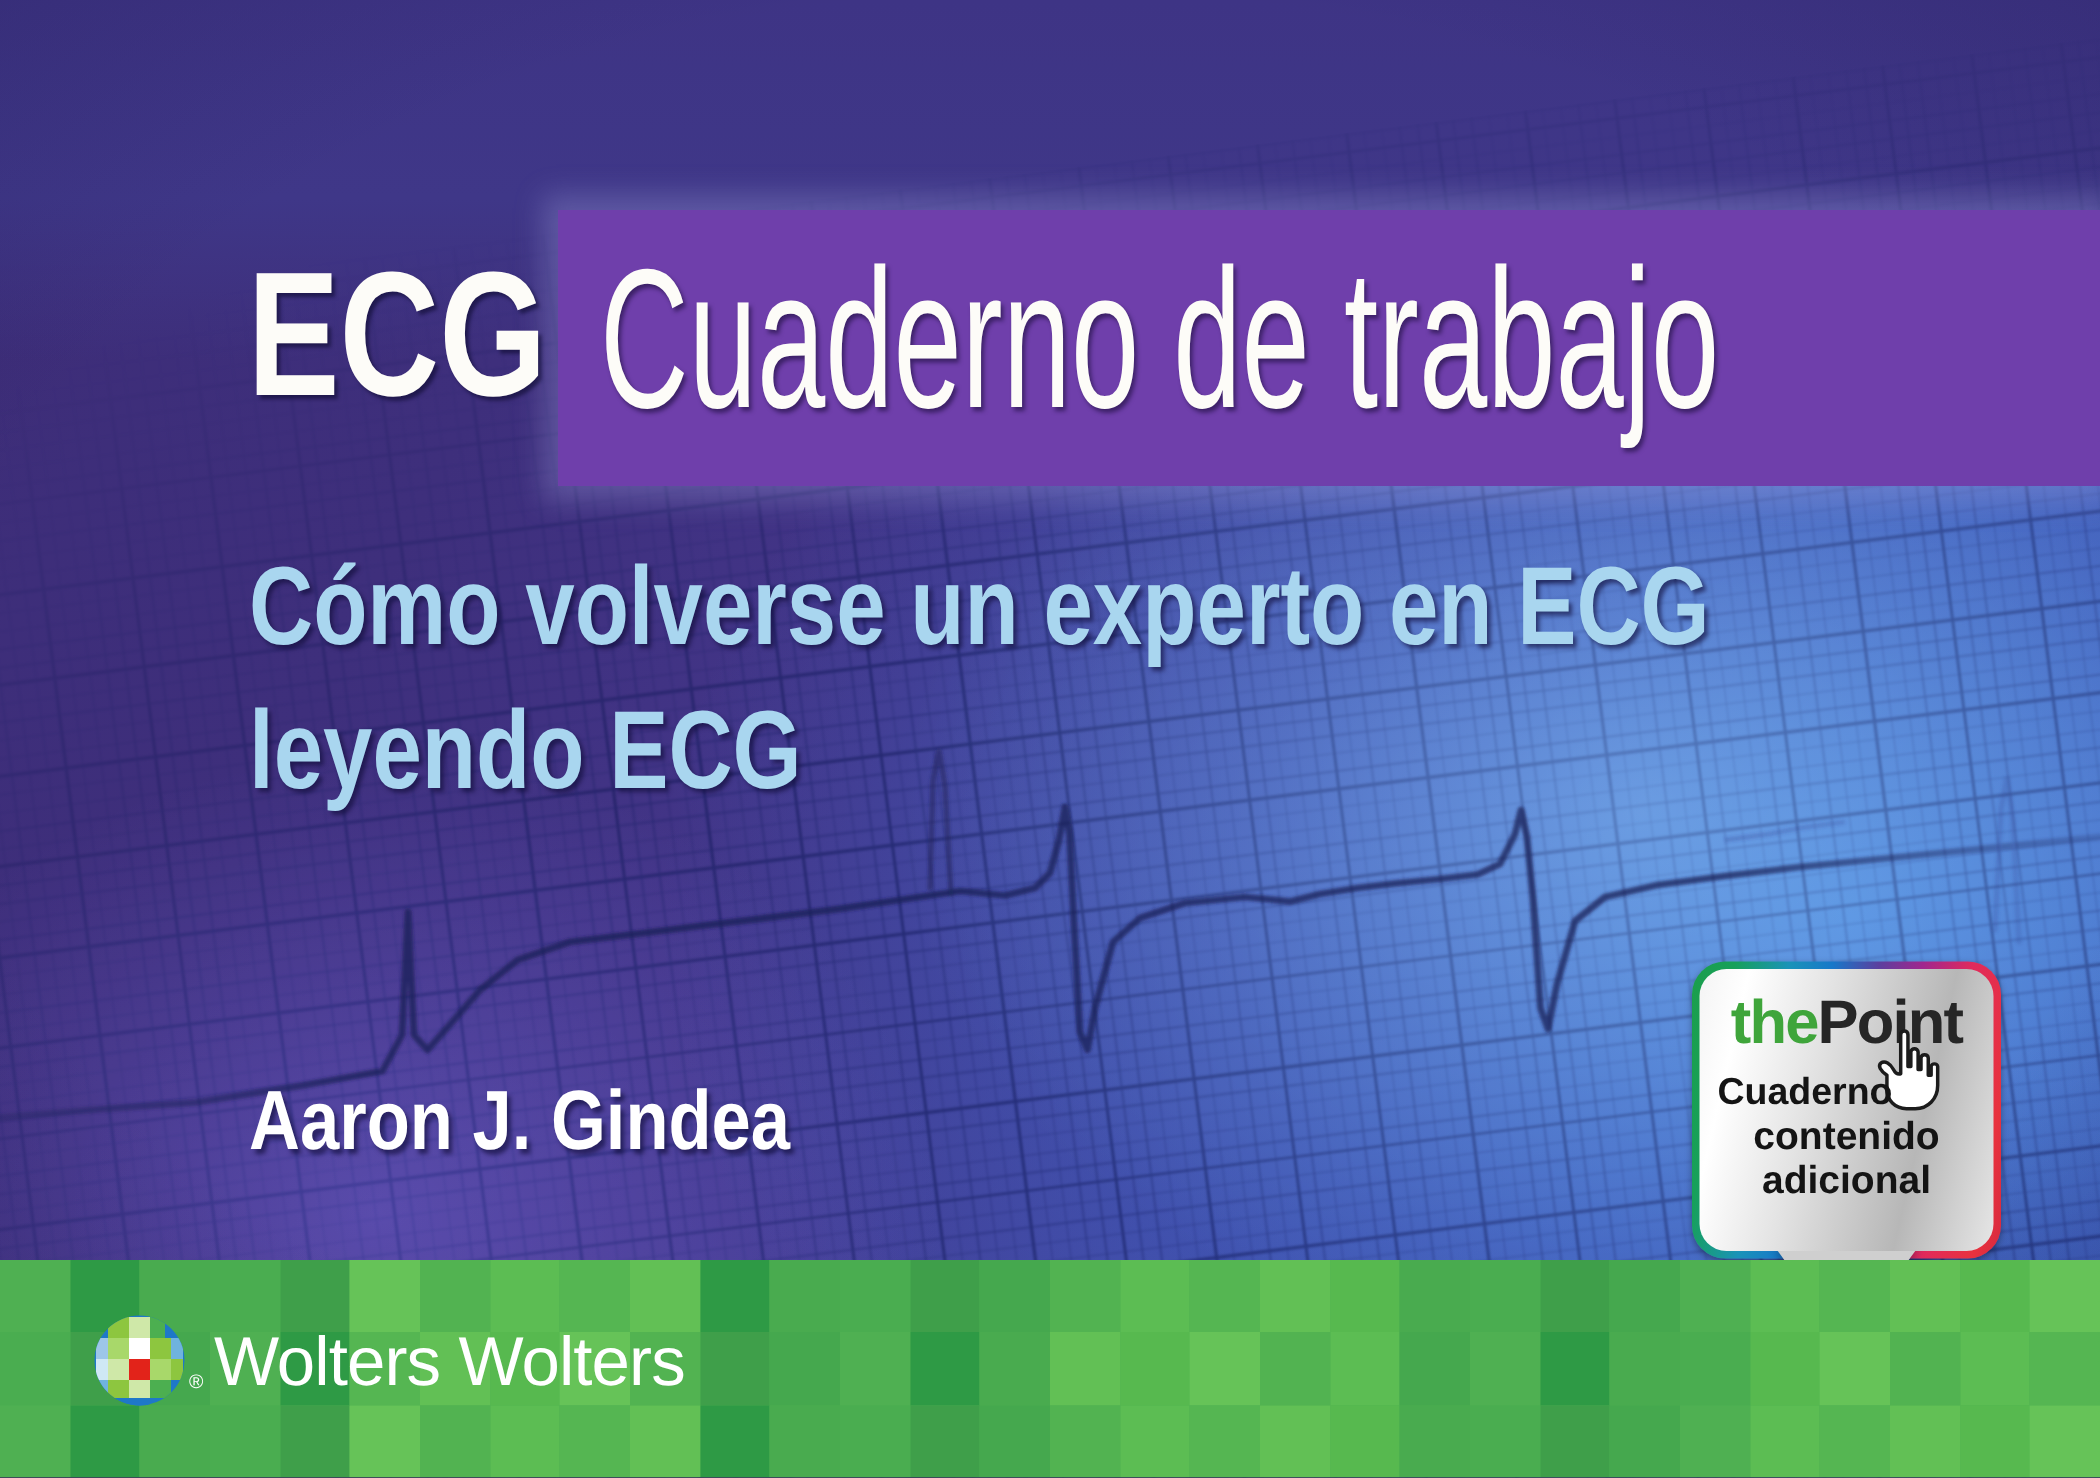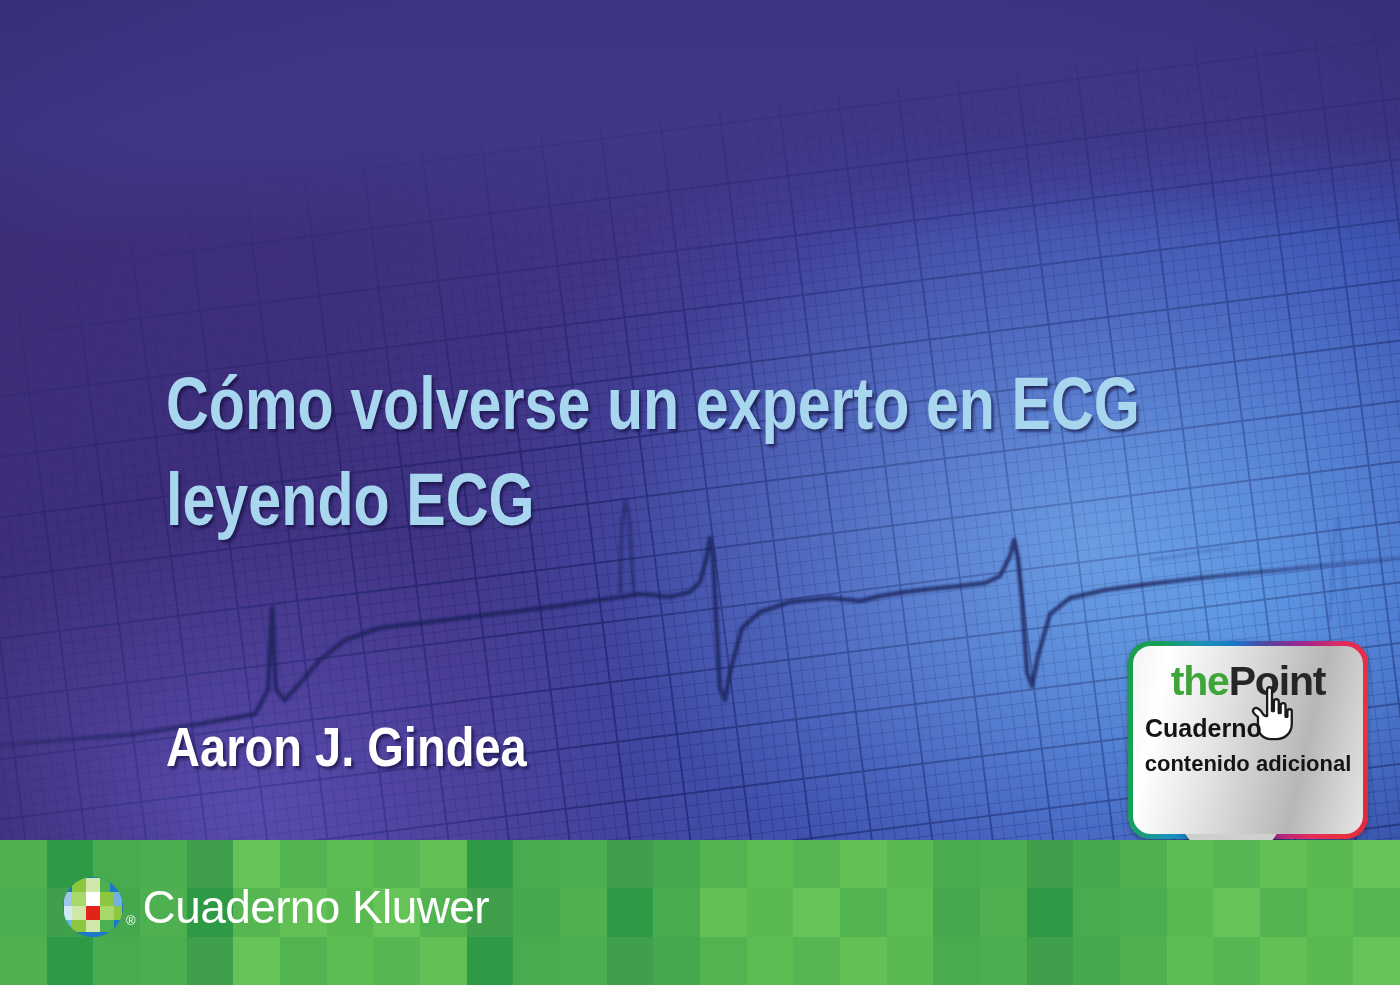--- a/index.html
+++ b/index.html
@@ -122,21 +122,21 @@
     transform: scaleX(0.84);
     transform-origin: left top;
     white-space: nowrap;
     text-shadow: 3px 3px 3px rgba(15,12,55,0.6);
   }
 
   
   .badge-wrap {
     position: absolute;
     left: 1128px; top: 641px;
-    width: 240px; height: 198px;
+    width: 206px; height: 198px;
   }
   .badge-border {
     position: absolute; inset: 0;
     border-radius: 22px;
     background:
       linear-gradient(100deg,
         #1b9e4b 0%, #17a05a 12%,
         #1a93b8 27%, #1878c9 39%,
         #5c3f9e 52%, #a0268e 64%,
         #e12a5c 78%, #e8323e 92%, #d8293f 100%);
@@ -185,21 +185,21 @@
     left: 112px; top: 38px;
     width: 52px; height: 58px;
   }
   .badge-line1, .badge-line2 {
     position: absolute; left: 0; right: 0;
     text-align: center;
     color: #141414;
     font-weight: 700;
   }
   .badge-line1 { top: 68px; font-size: 25px; line-height: 29px; text-align: left; padding-left: 12px; }
-  .badge-line2 { top: 97px; font-size: 22px; line-height: 41px; }
+  .badge-line2 { top: 97px; font-size: 26px; line-height: 29px; }
   .badge-line3 {
     position: absolute; left: 0; right: 0; top: 129px;
     text-align: center;
     color: #e8197e;
     font-size: 32px;
     line-height: 38px;
     font-weight: 700;
   }
 
   
@@ -273,20 +273,25 @@
                L 1038 656 L 1050 614 L 1070 598 L 1105 590 L 1150 584
                L 1200 578 L 1260 572 L 1320 566 L 1400 558" fill="none" stroke="#1b2158" stroke-opacity="0.82" stroke-width="4.5" stroke-linejoin="round" stroke-linecap="round"></path>
       <path d="M 620 592 L 622 520 L 626 500 L 630 524 L 634 596" fill="none" stroke="#1b2158" stroke-opacity="0.55" stroke-width="3.5" stroke-linecap="round"></path>
       <path d="M 1330 620 L 1334 540 L 1338 518 L 1342 548 L 1346 628" fill="none" stroke="#2a3a8a" stroke-opacity="0.45" stroke-width="3.5" stroke-linecap="round"></path>
       <path d="M 1150 560 L 1180 556 L 1200 552 L 1230 548" fill="none" stroke="#2a3a8a" stroke-opacity="0.3" stroke-width="3"></path>
     </g>
   </svg>
 
   <div class="vign"></div>
 
+  <div class="title-row">
+    <div class="purple-band"></div>
+    <div class="kicker">ECG</div>
+    <div class="maintitle">Cuaderno de trabajo</div>
+  </div>
 
   <div class="subtitle">
     <div>Cómo volverse un experto en ECG</div>
     <div>leyendo ECG</div>
   </div>
 
   <div class="author">Aaron J. Gindea</div>
 
   <div class="badge-wrap">
     <div class="badge-pointer-edge"></div>
@@ -427,17 +432,17 @@
           <rect x="38" y="30" width="14" height="14" fill="#a8d86a"></rect>
           <rect x="52" y="30" width="8" height="14" fill="#8dc63f"></rect>
           <rect x="2" y="44" width="8" height="12" fill="#6fb3de"></rect>
           <rect x="10" y="44" width="14" height="12" fill="#8dc63f"></rect>
           <rect x="24" y="44" width="14" height="12" fill="#cfe8a8"></rect>
           <rect x="38" y="44" width="14" height="12" fill="#4caf50"></rect>
           <rect x="10" y="56" width="28" height="6" fill="#1e78c8"></rect>
         </g>
       </svg>
       <span class="wk-reg">®</span>
-      <span class="wk-name">Cuaderno Kluwer</span>
+      <span class="wk-name">Wolters Wolters</span>
     </div>
   </div>
 
 </div>
 
 </body></html>

